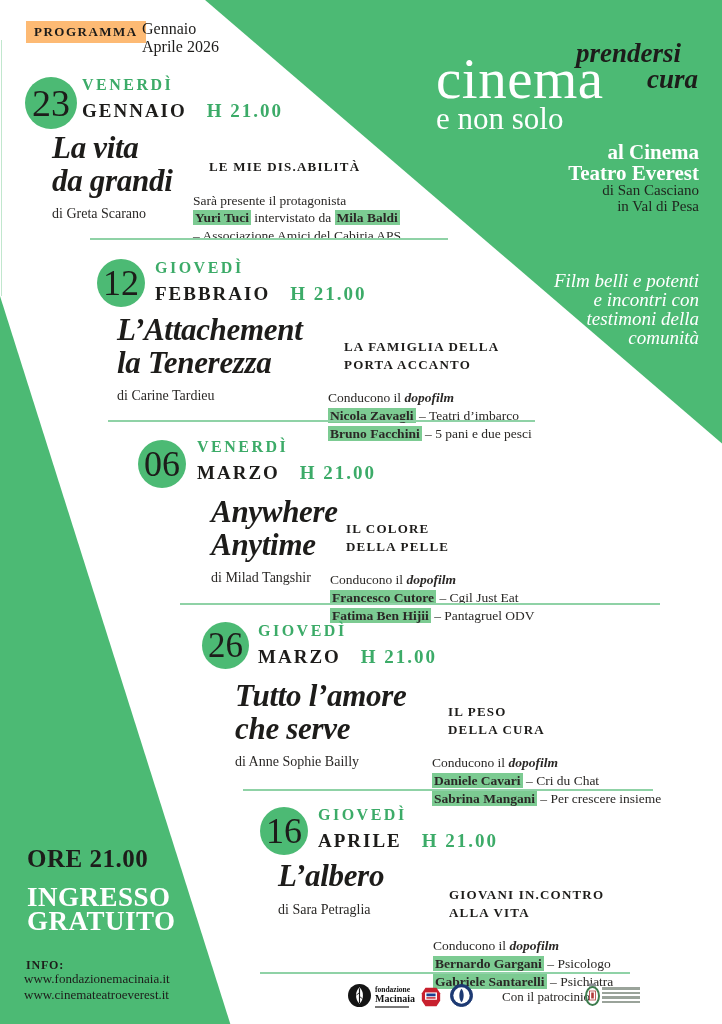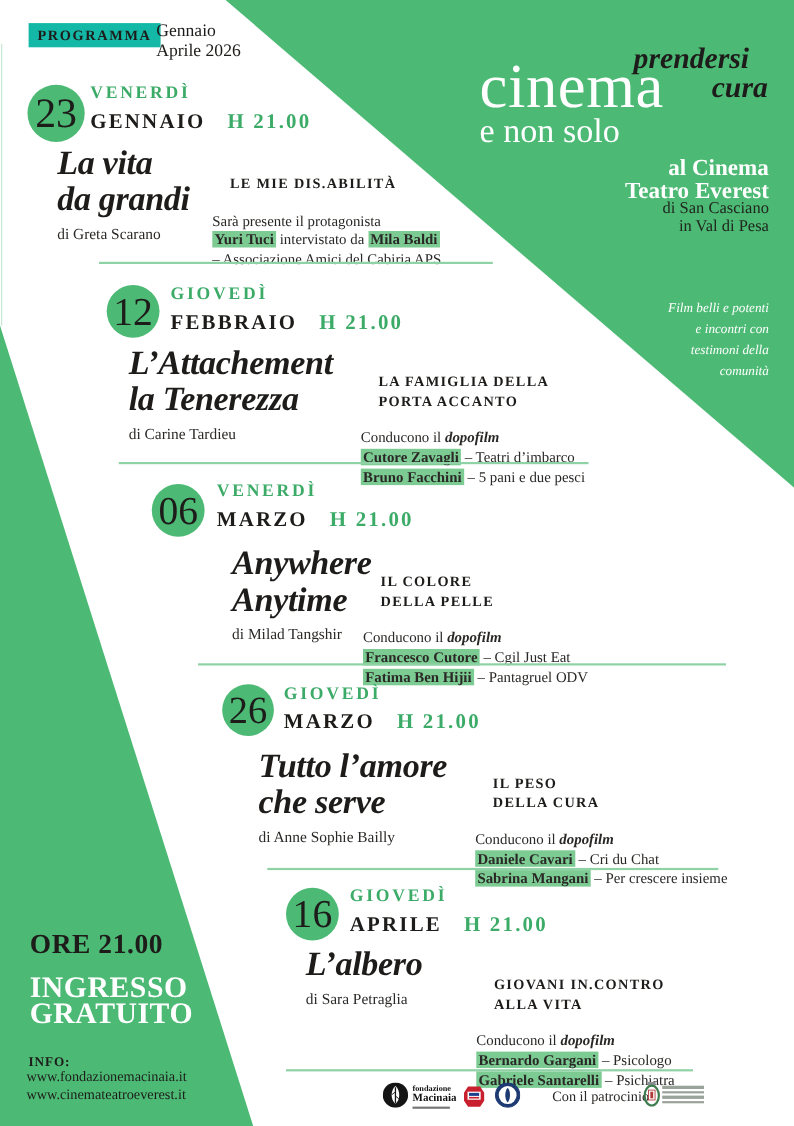--- a/index.html
+++ b/index.html
@@ -9,34 +9,34 @@
     font-family:"Liberation Serif","DejaVu Serif",serif;
     color:#201e1c;
   }
   
   .shape{position:absolute;inset:0;background:#4cba74;}
   .tri-top-right{clip-path:polygon(28.4% 0, 100% 0, 100% 43.3%);}
   .wedge-left{clip-path:polygon(0 28.9%, 31.9% 100%, 0 100%);}
   .edge-hairline{position:absolute;left:1px;top:40px;width:1px;height:256px;background:rgba(76,186,116,.35);}
 
   
-  .programma{position:absolute;left:26px;top:21px;background:#14b8a6;color:#1d1c1a;
+  .programma{position:absolute;left:26px;top:21px;background:#fdba74;color:#1d1c1a;
     font-weight:700;font-size:13px;letter-spacing:1.5px;padding:3px 8px 3px 8px;}
   .period{position:absolute;left:142px;top:20px;font-size:16px;line-height:18px;color:#1d1c1a;}
 
   
   .brand-cinema{position:absolute;left:436px;top:50px;font-size:57px;line-height:1;color:#fff;letter-spacing:.5px;}
   .brand-prendersi{position:absolute;right:41px;top:38px;font-size:27px;font-style:italic;font-weight:700;color:#1d1c1a;}
   .brand-cura{position:absolute;right:24px;top:64px;font-size:27px;font-style:italic;font-weight:700;color:#1d1c1a;}
   .brand-enonsolo{position:absolute;left:436px;top:103px;font-size:31px;color:#fff;line-height:1;}
   .venue{position:absolute;right:23px;top:142px;text-align:right;}
   .venue .v-bold{font-size:21px;line-height:20.5px;font-weight:700;color:#fff;}
   .venue .v-small{font-size:15px;line-height:15.5px;color:#20271f;}
   .tagline{position:absolute;right:23px;top:271px;text-align:right;color:#fff;
-    font-style:italic;font-size:12px;line-height:19px;}
+    font-style:italic;font-size:19px;line-height:19px;}
 
   
   .badge{position:absolute;background:#4cba74;border-radius:50%;display:flex;align-items:center;justify-content:center;
     color:#1d1c1a;font-size:38px;line-height:1;}
   .when{position:absolute;}
   .weekday{font-size:16px;font-weight:700;letter-spacing:2.5px;color:#3cab68;}
   .monthrow{margin-top:6px;font-size:19px;font-weight:700;letter-spacing:2px;color:#1d1c1a;}
   .time{color:#3cab68;margin-left:20px;}
   .film{position:absolute;}
   .title{margin:0;font-size:31px;line-height:1.05;font-style:italic;font-weight:700;color:#1d1c1a;letter-spacing:-.3px;}
@@ -163,21 +163,21 @@
       <div class="weekday">GIOVEDÌ</div>
       <div class="monthrow"><span>FEBBRAIO</span><span class="time">H 21.00</span></div>
     </div>
     <div class="film e2-film">
       <h2 class="title"><span>L’Attachement</span><br><span>la Tenerezza</span></h2>
       <div class="director">di Carine Tardieu</div>
     </div>
     <div class="panel e2-panel">
       <h3><span>LA FAMIGLIA DELLA</span><br><span>PORTA ACCANTO</span></h3>
       <p><span>Conducono il</span> <span class="dopo">dopofilm</span></p>
-      <p class="tight"><span class="hl">Cutore Zavagli</span> <span>– Teatri d’imbarco</span></p>
+      <p class="tight"><span class="hl">Nicola Zavagli</span> <span>– Teatri d’imbarco</span></p>
       <p class="tight"><span class="hl">Bruno Facchini</span> <span>– 5 pani e due pesci</span></p>
     </div>
   </section>
   <div class="divider d2"></div>
 
   <section>
     <div class="badge e3-badge">
         <span>06</span>
       </div>
     <div class="when e3-when">

